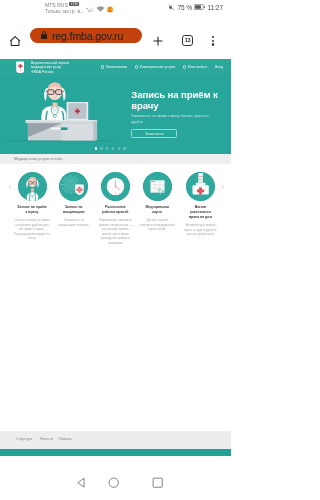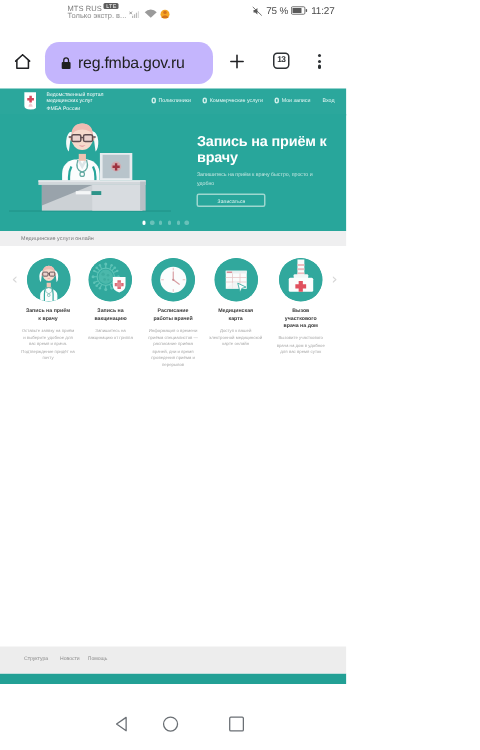--- a/index.html
+++ b/index.html
@@ -12,21 +12,21 @@
   .sb-carrier{position:absolute;left:45px;top:1.5px;font-size:5px;color:#7a7a7a;letter-spacing:.05px;white-space:nowrap}
   .sb-badge{display:inline-block;background:#5d5d5d;color:#fff;font-size:3.6px;border-radius:1px;padding:0 1.5px;vertical-align:2px;letter-spacing:.2px}
   .sb-sub{position:absolute;left:45px;top:8px;font-size:5px;color:#8b8b8b;white-space:nowrap}
   .sb-icons{position:absolute;left:86px;top:5px;display:flex;align-items:flex-end;gap:1.5px}
   .sb-right{position:absolute;right:8px;top:3.5px;display:flex;align-items:center;gap:2.2px}
   .sb-right .txt{font-size:6.6px;color:#4a4a4a;letter-spacing:-.1px;white-space:nowrap}
 
   
   .toolbar{position:absolute;left:0;top:17px;width:231px;height:36px;background:#fff}
   .tb-home{position:absolute;left:8.5px;top:32px-17px}
-  .urlpill{position:absolute;left:30px;top:11px;width:112px;height:28px;background:#c4b5fd;border-radius:9.5px;display:flex;align-items:center;padding-left:10.2px}
+  .urlpill{position:absolute;left:30px;top:11px;width:112px;height:15px;background:#c2410c;border-radius:9.5px;display:flex;align-items:center;padding-left:10.2px}
   .urltext{font-size:10.6px;color:#1f1f1f;margin-left:3.6px;letter-spacing:-.15px;white-space:nowrap}
   .tb-plus{position:absolute;left:152.2px;top:17.9px}
   .tabcount{position:absolute;left:182.2px;top:18.4px;width:10.8px;height:10.8px;border:1.4px solid #2d3134;border-radius:2.8px;display:flex;align-items:center;justify-content:center}
   .tabcount span{font-size:5.6px;color:#2d3134;font-weight:700;line-height:1;letter-spacing:-.4px}
   .tb-menu{position:absolute;left:211.7px;top:18.9px;display:flex;flex-direction:column;gap:1.2px;align-items:center}
   .tb-menu i{width:2.6px;height:2.6px;border-radius:50%;background:#2d3134;display:block}
 
   
   .siteheader{position:absolute;left:0;top:58.5px;width:231px;height:18px;background:#2ba79c}
   .logo{position:absolute;left:15.5px;top:2.5px;width:8.8px;height:12.5px}

